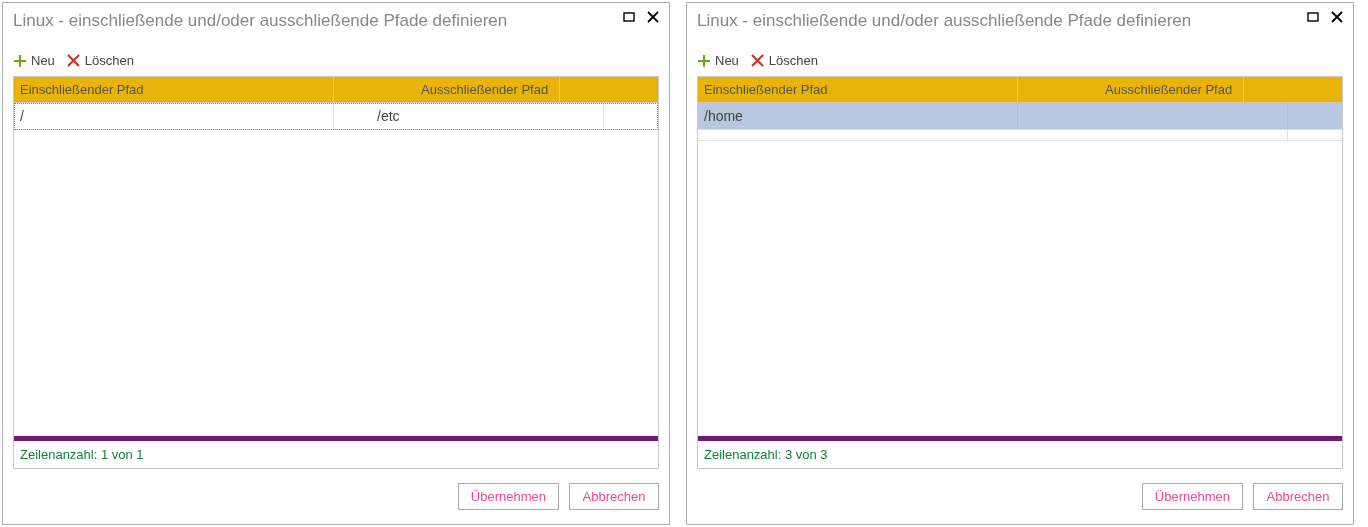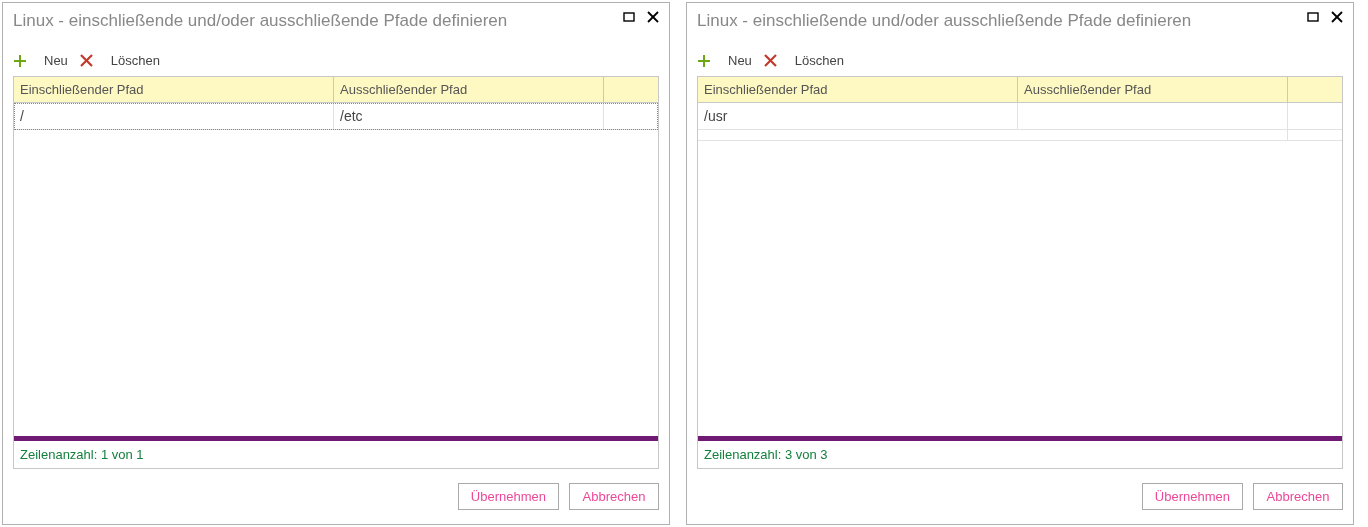--- a/index.html
+++ b/index.html
@@ -51,21 +51,21 @@
     }
     .toolbar {
       display: flex;
       gap: 12px;
       padding: 18px 10px 8px 10px;
       align-items: center;
     }
     .tool-btn {
       display: flex;
       align-items: center;
-      gap: 17px;
+      gap: 4px;
       cursor: pointer;
       font-size: 13px;
       color: #444;
     }
     .tool-btn .ico {
       width: 14px;
       height: 14px;
       display: inline-flex;
       align-items: center;
       justify-content: center;
@@ -74,30 +74,31 @@
       margin: 0 10px;
       border: 1px solid #c8c8c8;
       flex: 1;
       display: flex;
       flex-direction: column;
       overflow: hidden;
     }
     .grid-header {
       display: flex;
       border-bottom: 1px solid #c8c8c8;
-      background: #fef9c3;
+      background: #eab308;
+      gap: 44px;
     }
     .grid-header .col {
       padding: 5px 6px;
       font-size: 13px;
       color: #555;
       border-right: 1px solid #c8c8c8;
     }
     .col-inc { width: 320px; }
-    .col-exc { flex: 1; }
+    .col-exc { flex: 1; margin-left: 37px; }
     .col-act { width: 54px; border-right: none !important; }
     .grid-body {
       flex: 1;
       overflow: auto;
     }
     .row {
       display: flex;
       border-bottom: 1px solid #e2e2e2;
     }
     .row .cell {
@@ -239,22 +240,22 @@
     </div>
   </div>
 
   <div class="grid-wrap">
     <div class="grid-header">
       <div class="col col-inc">Einschließender Pfad</div>
       <div class="col col-exc">Ausschließender Pfad</div>
       <div class="col col-act"></div>
     </div>
     <div class="grid-body">
-      <div class="row">
-        <div class="cell col-inc">/usr</div>
+      <div class="row selected">
+        <div class="cell col-inc">/home</div>
         <div class="cell col-exc"></div>
         <div class="cell col-act"></div>
       </div>
       <div class="row">
         <div class="cell col-exc"></div>
         <div class="cell col-act"></div>
       </div>
     </div>
     <div class="grid-footer">Zeilenanzahl: 3 von 3</div>
   </div>

